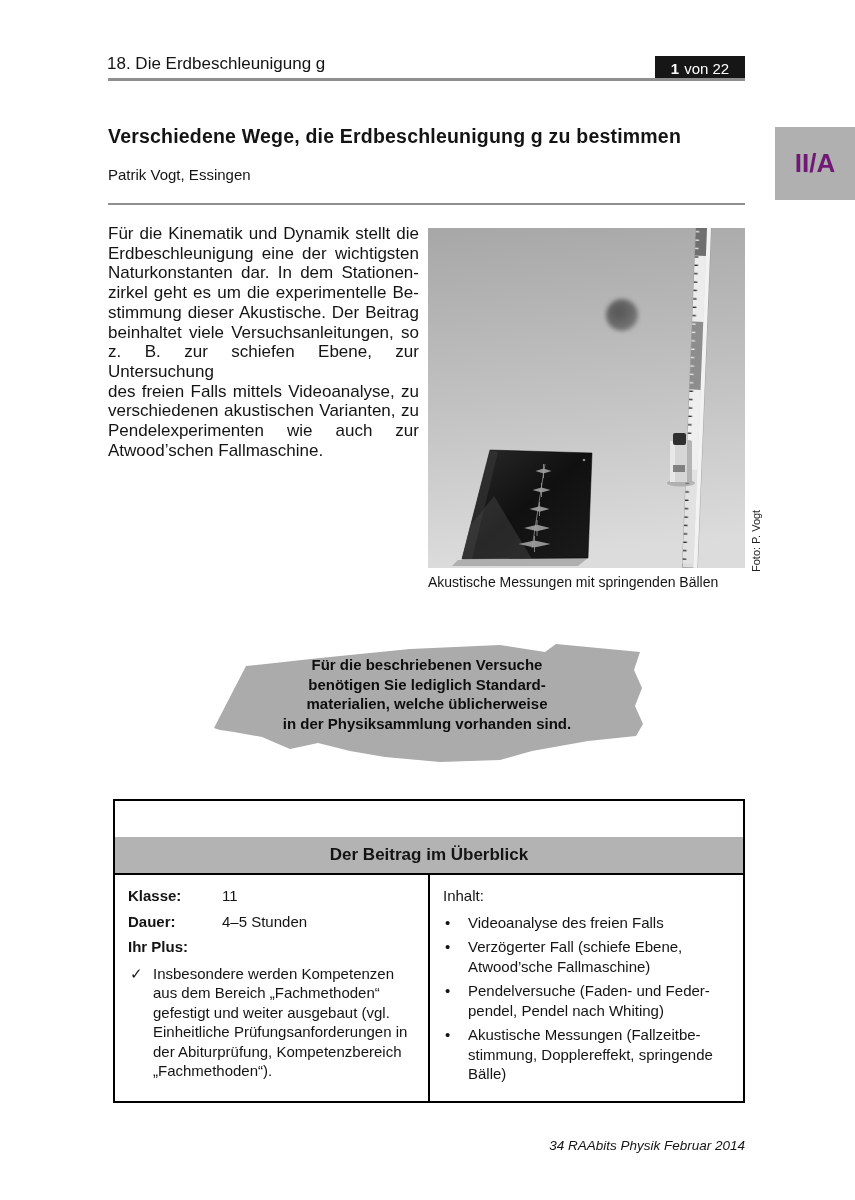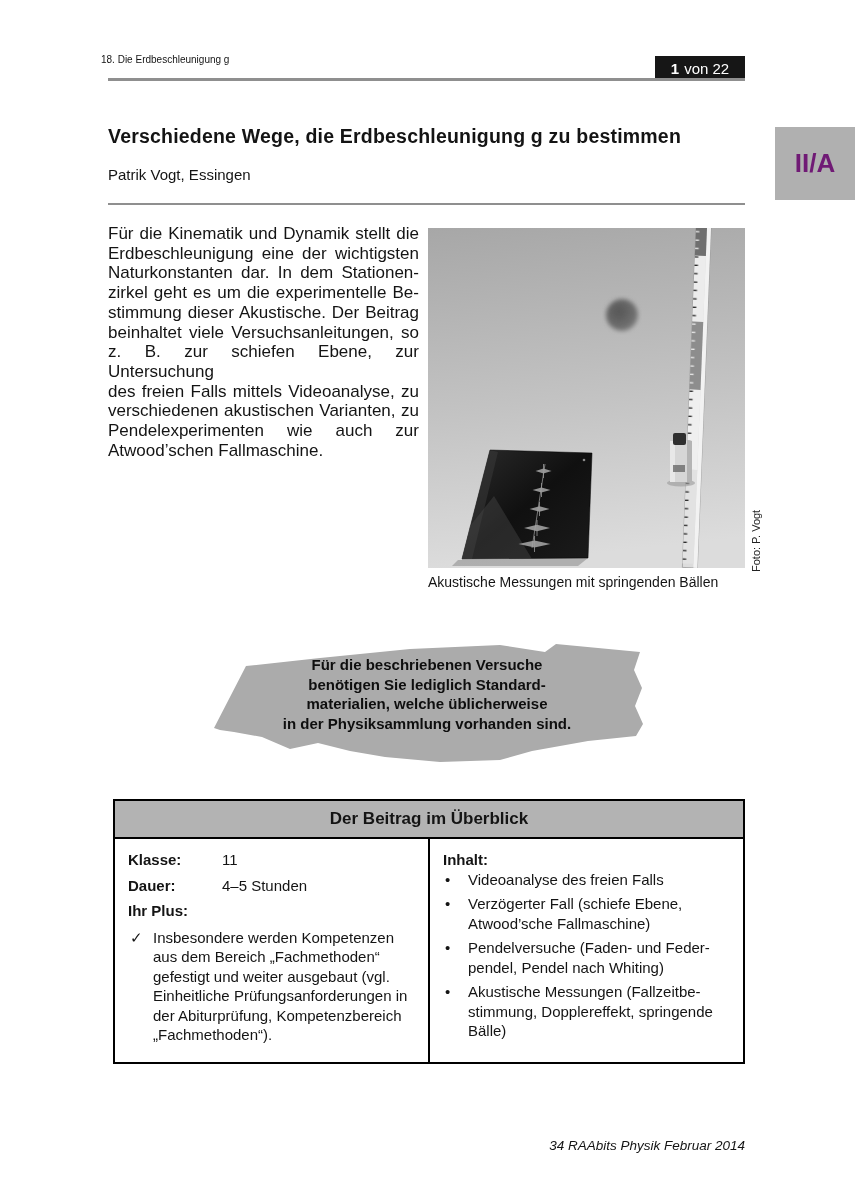--- a/index.html
+++ b/index.html
@@ -4,21 +4,21 @@
 <style>
   html,body { margin:0; padding:0; background:#e9e9e9; }
   .page {
     position:relative; width:855px; height:1200px; background:#ffffff;
     font-family:"Liberation Sans", sans-serif; color:#141414; overflow:hidden;
     margin:0 auto;
   }
   .abs { position:absolute; }
 
   
-  .chapter { left:101px; top:54px; font-size:10px; }
+  .chapter { left:107px; top:54px; font-size:17px; }
   .badge {
     left:655px; top:56px; width:90px; height:24px; background:#161616; color:#fff;
     display:flex; align-items:center; justify-content:center; font-size:15px;
   }
   .badge .pg { font-weight:bold; }
   .badge .of { margin-left:5px; }
   .rule-top { left:108px; top:78px; width:637px; height:3px; background:#8f8f8f; }
 
   .side-box {
     left:775px; top:127px; width:80px; height:73px; background:#b0b0b0;
@@ -49,31 +49,31 @@
   .note-text {
     position:absolute; left:52px; top:15px; width:350px; text-align:center;
     font-size:15px; font-weight:bold; line-height:19.5px; color:#0e0e0e;
   }
 
   
   .overview { left:113px; top:799px; width:632px; border:2px solid #000; box-sizing:border-box; background:#fff; }
   .ov-header {
     background:#b3b3b3; border-bottom:2px solid #000; height:36px;
     display:flex; align-items:center; justify-content:center;
-    font-size:17px; font-weight:bold;
+    font-size:17px; font-weight:bold;margin-top:36px;
   }
   .ov-body { display:flex; align-items:stretch; font-size:15px; line-height:19.5px; }
   .ov-left  { width:315px; box-sizing:border-box; border-right:2px solid #000; padding:11px 13px 12px; }
   .ov-right { flex:1; padding:11px 13px 12px; }
   .kv { display:flex; margin-bottom:6px; }
   .kv .k { width:94px; font-weight:bold; flex:none; }
   .plus-label { font-weight:bold; margin-bottom:7px; }
   .hang { position:relative; padding-left:25px; margin-bottom:5px; }
   .hang .marker { position:absolute; left:2px; top:0; }
-  .cell-head { font-weight:bold; }
+  .cell-head { font-weight:normal; margin-bottom:7px; }
 
   .footer { left:445px; top:1138px; width:300px; text-align:right; font-style:italic; font-size:13.5px; }
 </style>
 </head>
 <body>
 
 <div class="page">
 
   <div class="abs chapter">18. Die Erdbeschleunigung g</div>
   <div class="abs badge">

